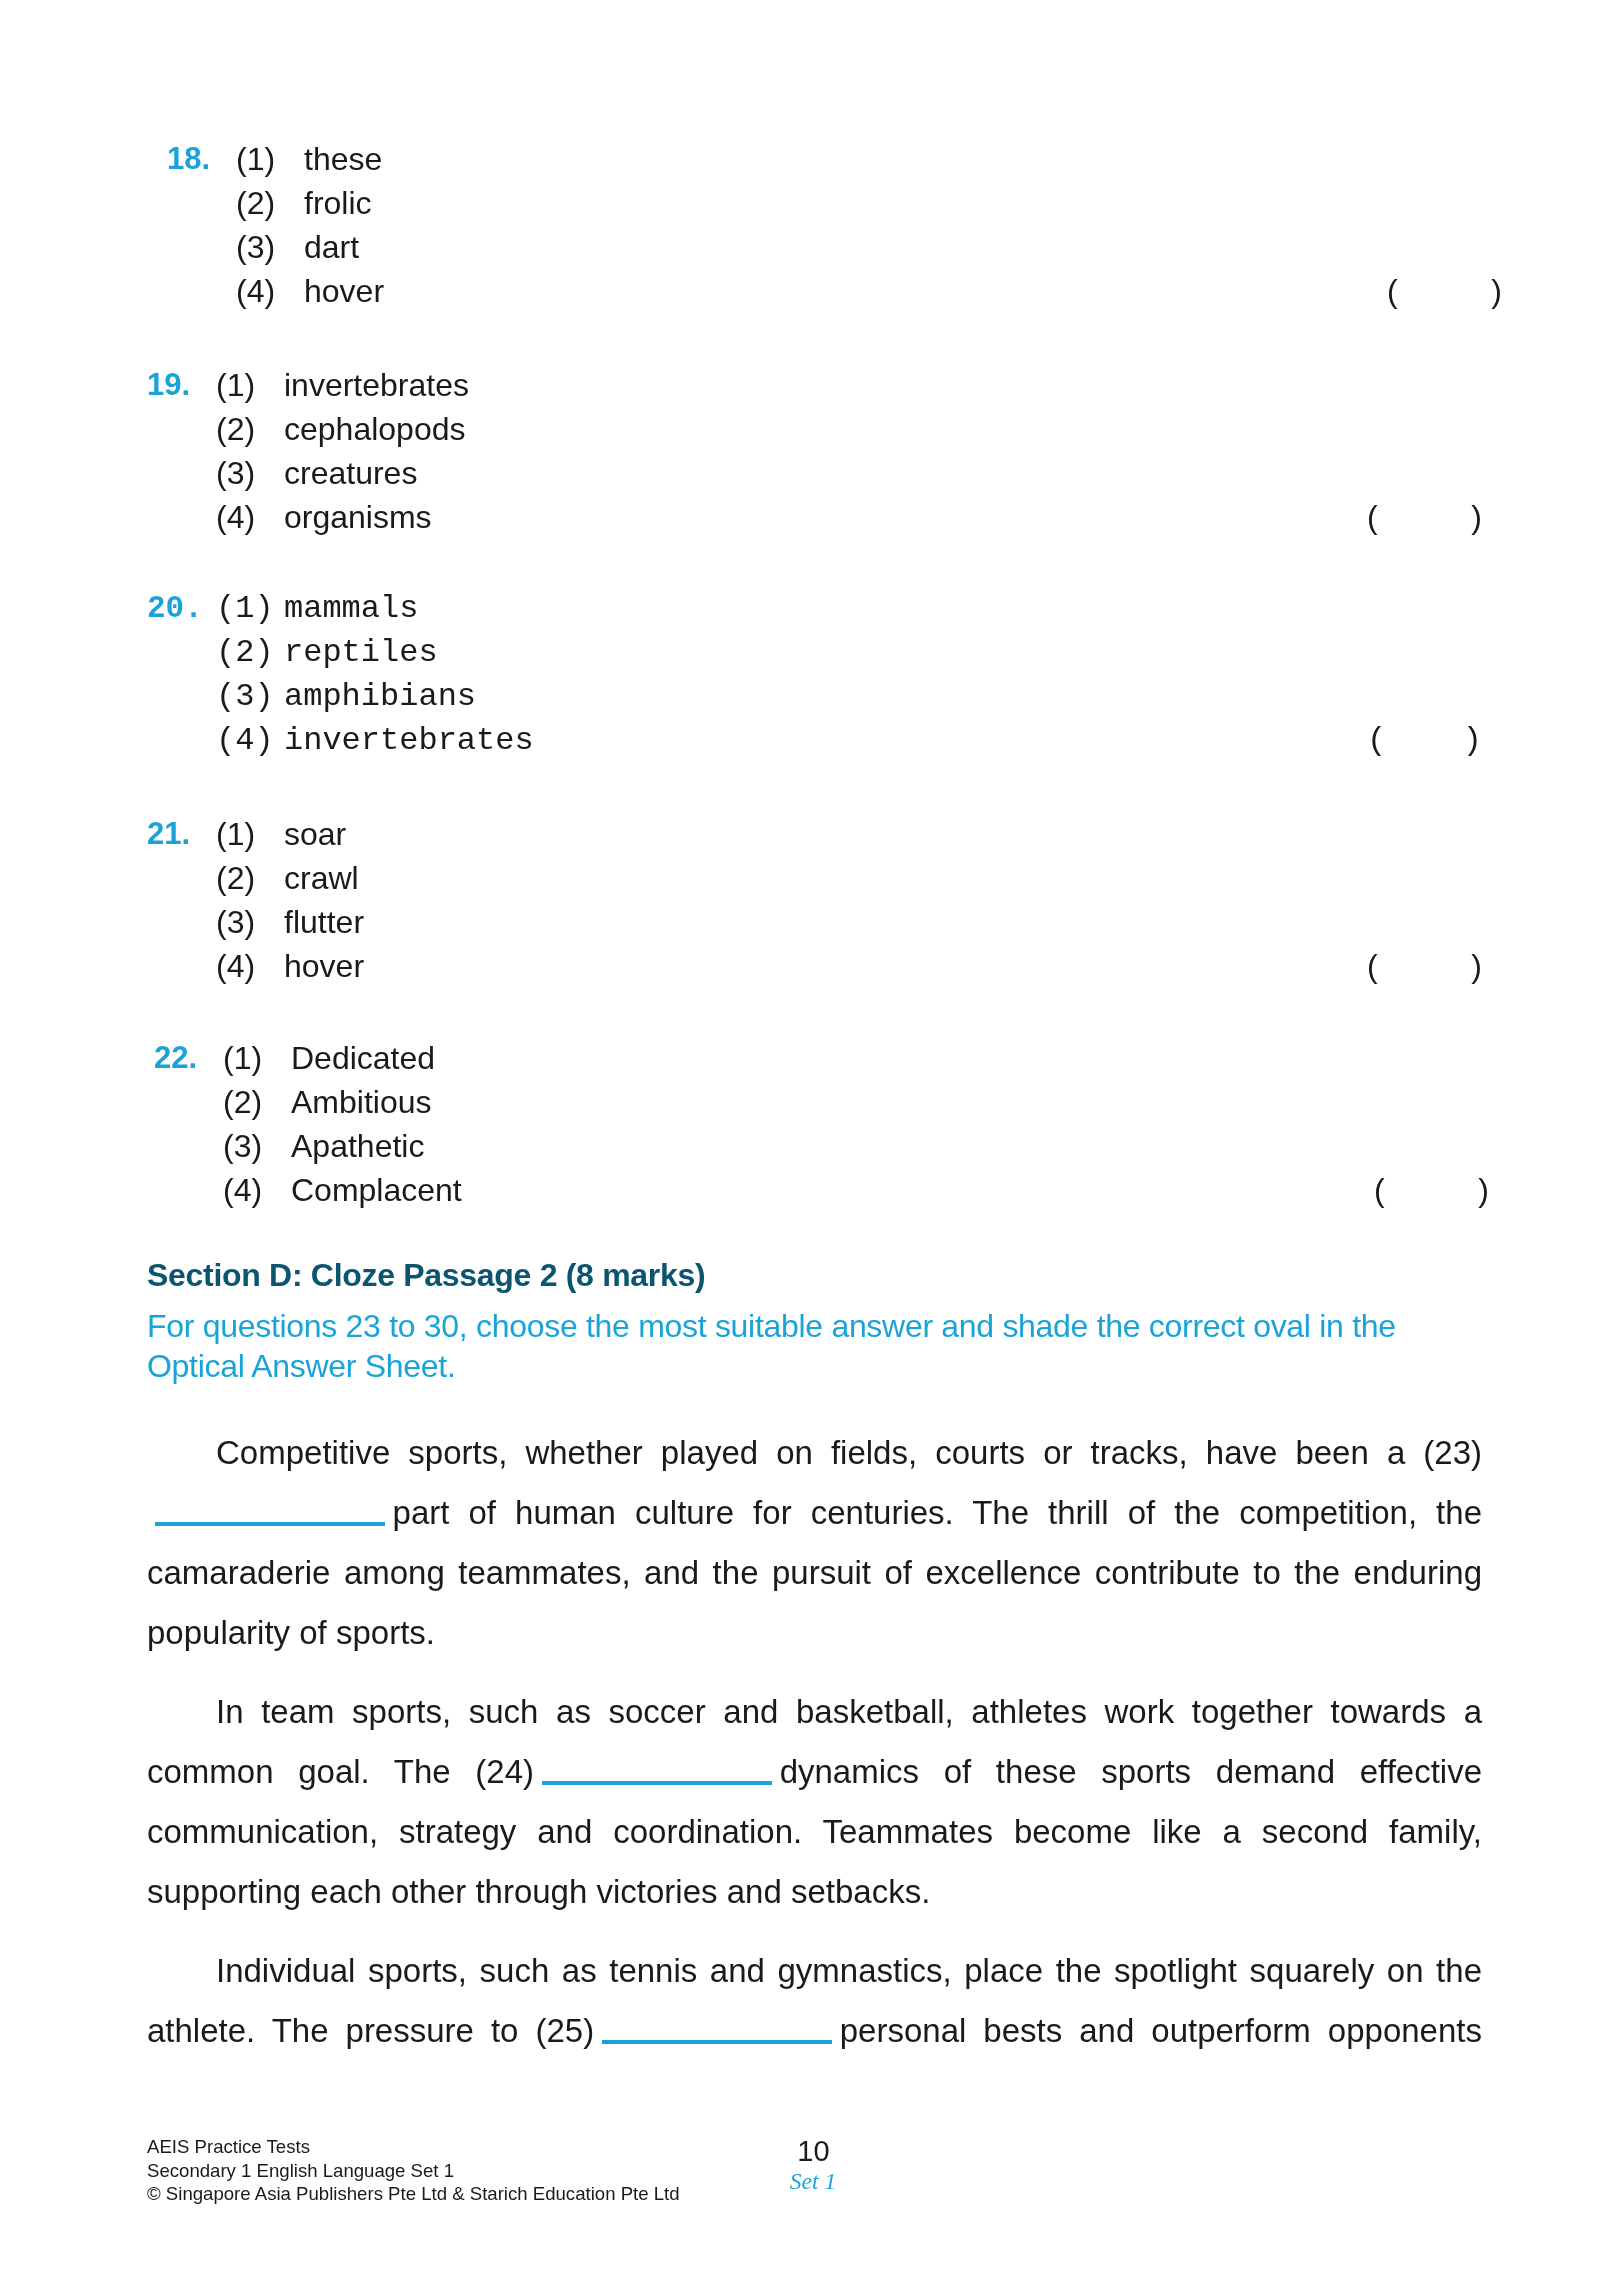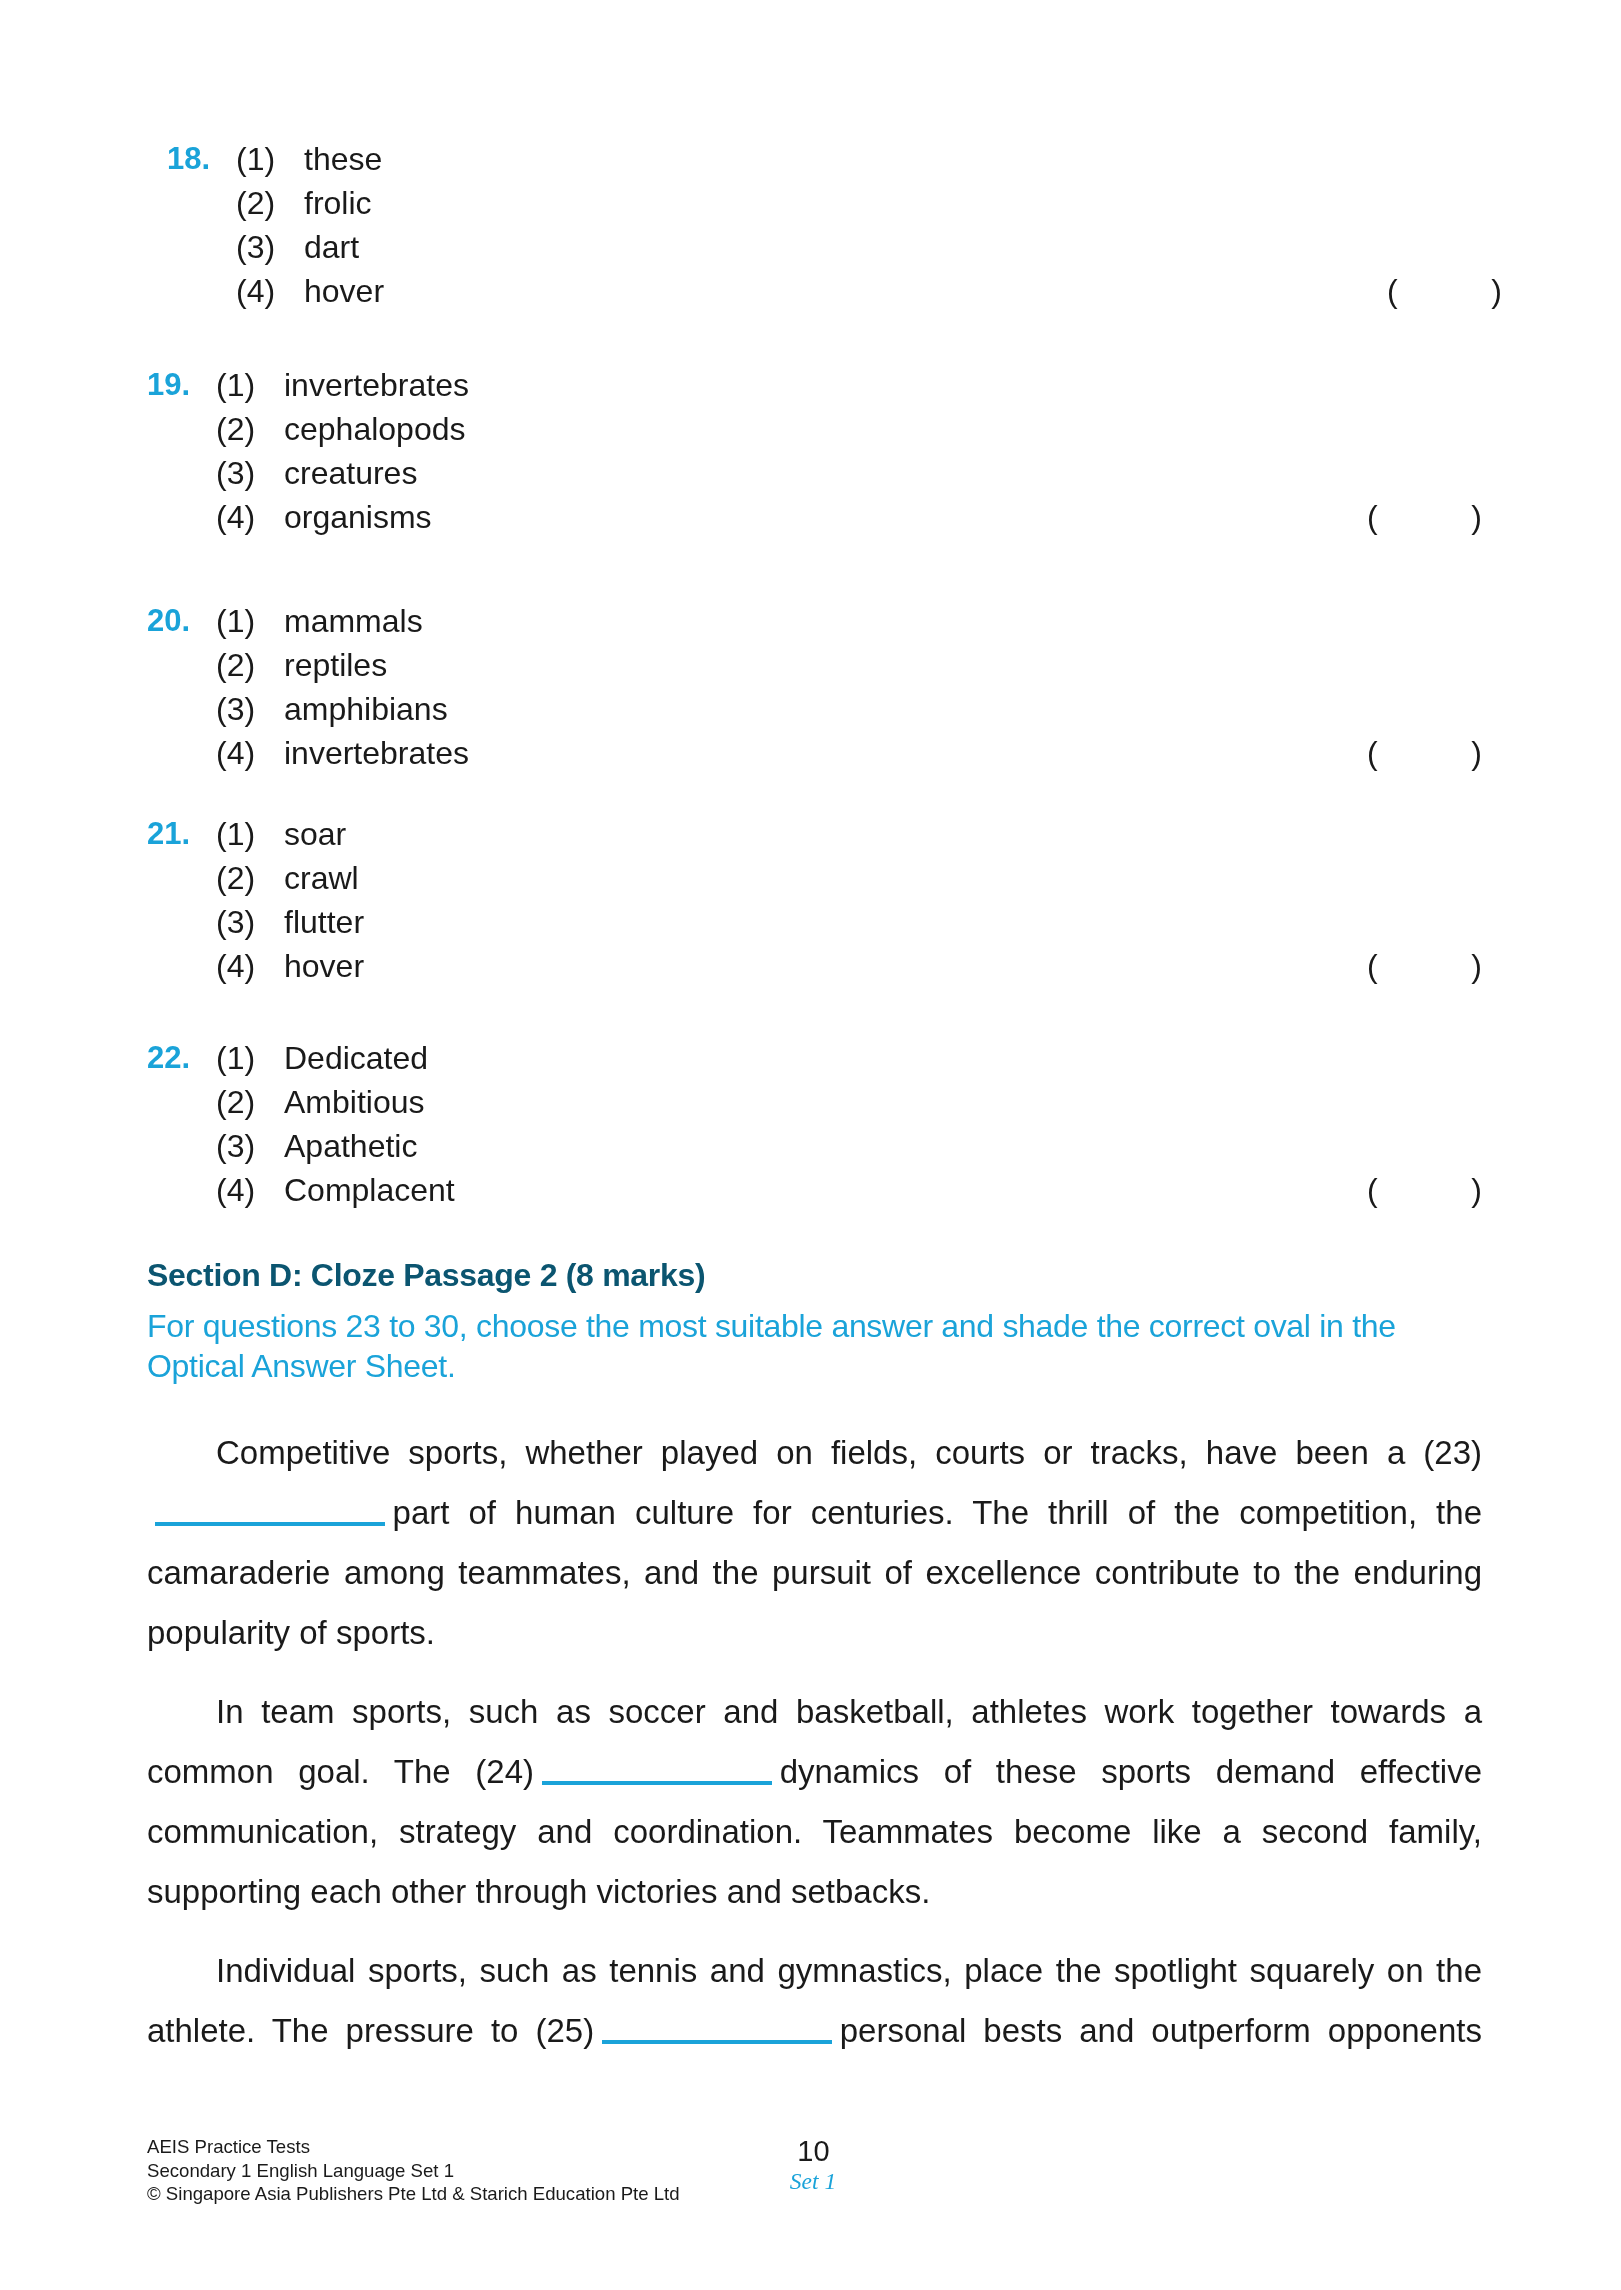--- a/index.html
+++ b/index.html
@@ -72,21 +72,21 @@
   <div class="q-row">
     <span class="opt-num">(4)</span>
     <span class="opt-text">organisms</span>
     <span class="ans-box">
       <span class="ans-open">(</span>
       <span class="ans-close">)</span>
     </span>
   </div>
 </div>
 
-<div class="q-block" style="top:599px;">
+<div class="q-block" style="top:587px;font-family:Liberation Mono, monospace;">
   <div class="q-row">
     <span class="q-num">20.</span>
     <span class="opt-num">(1)</span>
     <span class="opt-text">mammals</span>
   </div>
   <div class="q-row">
     <span class="opt-num">(2)</span>
     <span class="opt-text">reptiles</span>
   </div>
   <div class="q-row">
@@ -120,21 +120,21 @@
   <div class="q-row">
     <span class="opt-num">(4)</span>
     <span class="opt-text">hover</span>
     <span class="ans-box">
       <span class="ans-open">(</span>
       <span class="ans-close">)</span>
     </span>
   </div>
 </div>
 
-<div class="q-block" style="top:1036px;">
+<div class="q-block" style="top:1036px;margin-left:7px;">
   <div class="q-row">
     <span class="q-num">22.</span>
     <span class="opt-num">(1)</span>
     <span class="opt-text">Dedicated</span>
   </div>
   <div class="q-row">
     <span class="opt-num">(2)</span>
     <span class="opt-text">Ambitious</span>
   </div>
   <div class="q-row">

